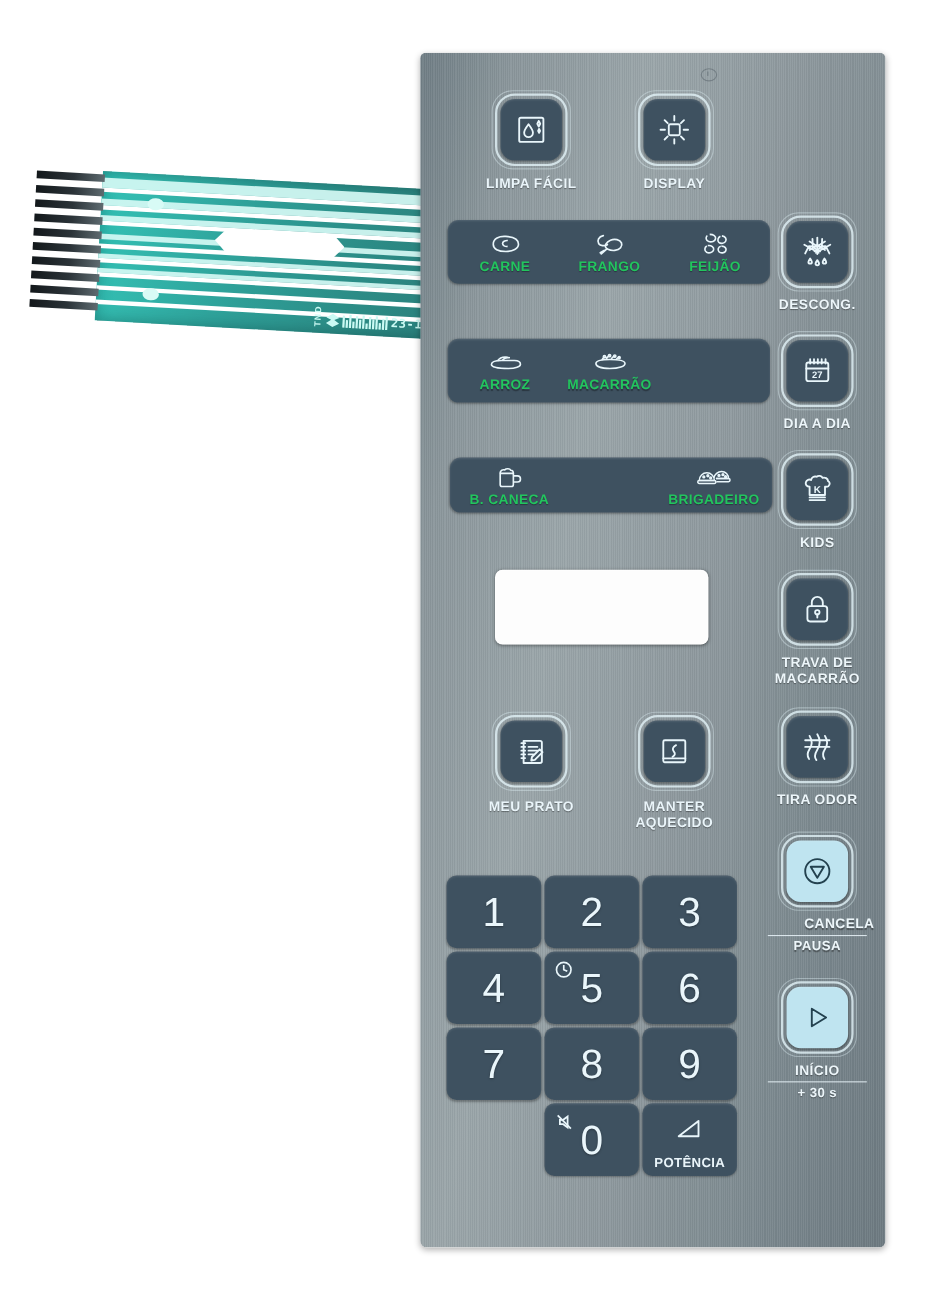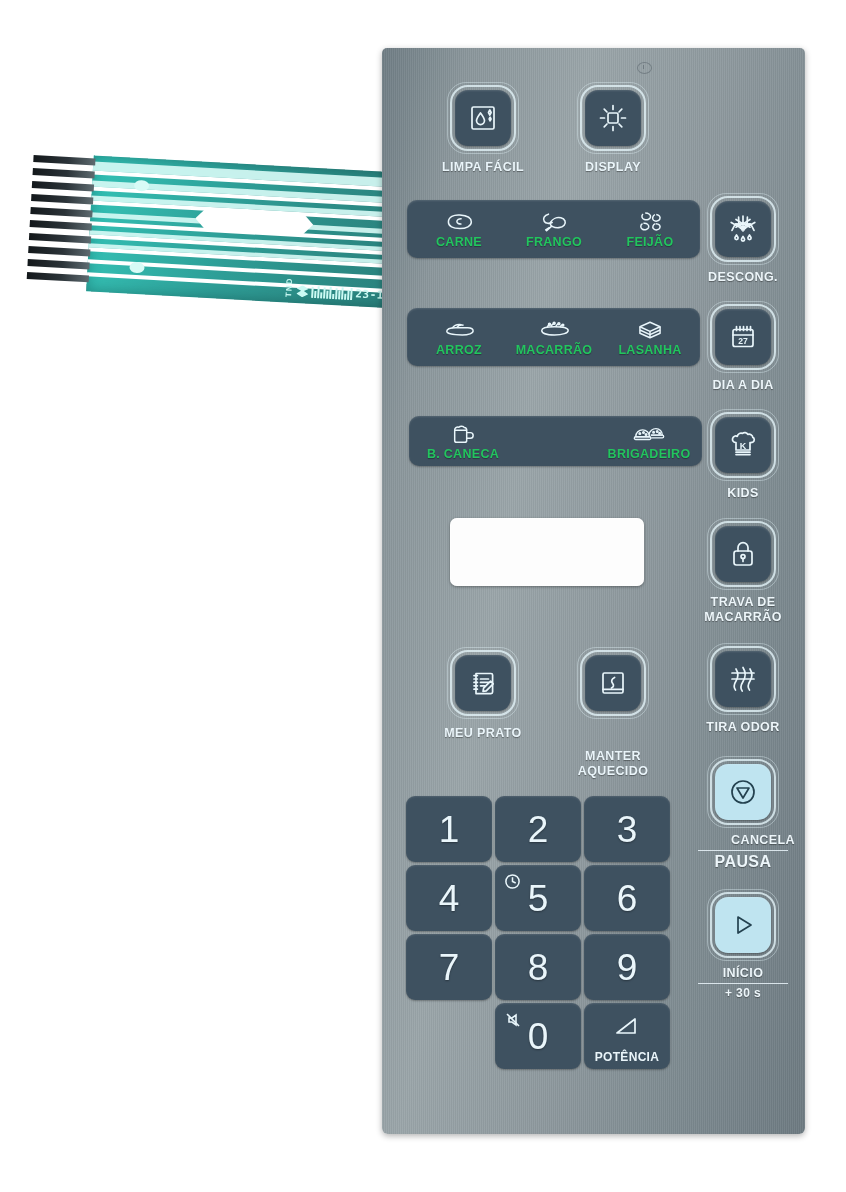--- a/index.html
+++ b/index.html
@@ -229,31 +229,20 @@
           <path d="M3 12 C3 9.5 8 8 17 8 C26 8 32 9.5 32 12 C32 14.8 26 17 17 17 C8 17 3 14.8 3 12 z"></path>
           <path d="M9 8.6 c1-2.4 3-3.6 4.4-2.4 M13.5 8 c.5-2.8 2.6-4 4-3 M18.4 7.9 c.8-2.6 3-3.6 4.2-2.4 M23 8.4 c1.2-2.2 3-2.8 4-1.6"></path>
           <circle cx="11.5" cy="5.2" r="1.1"></circle>
             <circle cx="16.6" cy="4.2" r="1.1"></circle>
           <circle cx="21.8" cy="4.6" r="1.1"></circle>
             <circle cx="26.2" cy="6.2" r="1"></circle>
         </svg>
       </span>
       <span class="blab">MACARRÃO</span>
     </div>
-    <div class="bitem" style="left:198px;width:90px;">
-      <span class="bico">
-        <svg width="28" height="22" viewBox="0 0 30 24" stroke="#e9f6fb" fill="none" stroke-width="1.6" stroke-linejoin="round">
-          <path d="M4 8.5 L15 3.5 L26 8.5 L15 13.5 z"></path>
-          <path d="M4 8.5 L4 15.5 L15 20.5 L26 15.5 L26 8.5"></path>
-          <path d="M15 13.5 L15 20.5"></path>
-          <path d="M4 12 L15 17 L26 12"></path>
-        </svg>
-      </span>
-      <span class="blab">LASANHA</span>
-    </div>
   </div>
   <div class="key sq" style="left:333px;top:261px;width:56px;height:56px;">
     <span class="glyph">
       <svg width="30" height="30" viewBox="0 0 30 30">
         <rect x="5" y="7.5" width="20" height="17" rx="2"></rect>
         <path d="M5 13 h20"></path>
         <path d="M8.5 4.5v4M12 4.5v4M15.5 4.5v4M19 4.5v4M22.5 4.5v4"></path>
         <text x="15" y="21.6" font-size="8.6" font-family="Liberation Sans, sans-serif" font-weight="700" fill="#e9f6fb" stroke="none" text-anchor="middle">27</text>
       </svg>
     </span>
@@ -329,21 +318,21 @@
     <span class="glyph">
       <svg width="32" height="32" viewBox="0 0 32 32" stroke="#23414f">
         <circle cx="16" cy="16" r="11"></circle>
         <path d="M10 12 L22 12 L16 22 z"></path>
       </svg>
     </span>
   </div>
   <div style="position:absolute;left:309px;top:785px;width:104px;text-align:center;">
     <div class="cap outer" style="position:static;text-align:right;">CANCELA</div>
     <span class="rule"></span>
-    <div class="cap outer" style="position:static;font-size:16px;">PAUSA</div>
+    <div class="cap outer" style="position:static;font-size:12px;">PAUSA</div>
   </div>
 
   <div class="key sq lite" style="left:333px;top:849px;width:56px;height:56px;">
     <span class="glyph">
       <svg width="32" height="32" viewBox="0 0 32 32" stroke="#23414f">
         <path d="M11 8 L24 16 L11 24 z"></path>
       </svg>
     </span>
   </div>
   <div style="position:absolute;left:309px;top:918px;width:104px;text-align:center;">
@@ -368,21 +357,21 @@
 
   <div class="key sq" style="left:203px;top:607px;width:56px;height:56px;">
     <span class="glyph">
       <svg width="28" height="28" viewBox="0 0 28 28">
         <rect x="4" y="4" width="20" height="20" rx="1.4"></rect>
         <path d="M4 20.4 h20"></path>
         <path d="M15.6 8.4 C12.4 10 12 12.6 13.6 14.4 C15.2 16.2 14.6 18 12.4 19"></path>
       </svg>
     </span>
   </div>
-  <div class="cap" style="left:173px;top:701px;width:116px;">MANTER
+  <div class="cap" style="left:173px;top:678px;width:116px;">MANTER
 AQUECIDO</div>
 
   <div class="num" style="left:24px;top:748px;width:86px;height:66px;">
     <span class="d">1</span>
   </div>
   <div class="num" style="left:113px;top:748px;width:86px;height:66px;">
     <span class="d">2</span>
   </div>
   <div class="num" style="left:202px;top:748px;width:86px;height:66px;">
     <span class="d">3</span>

